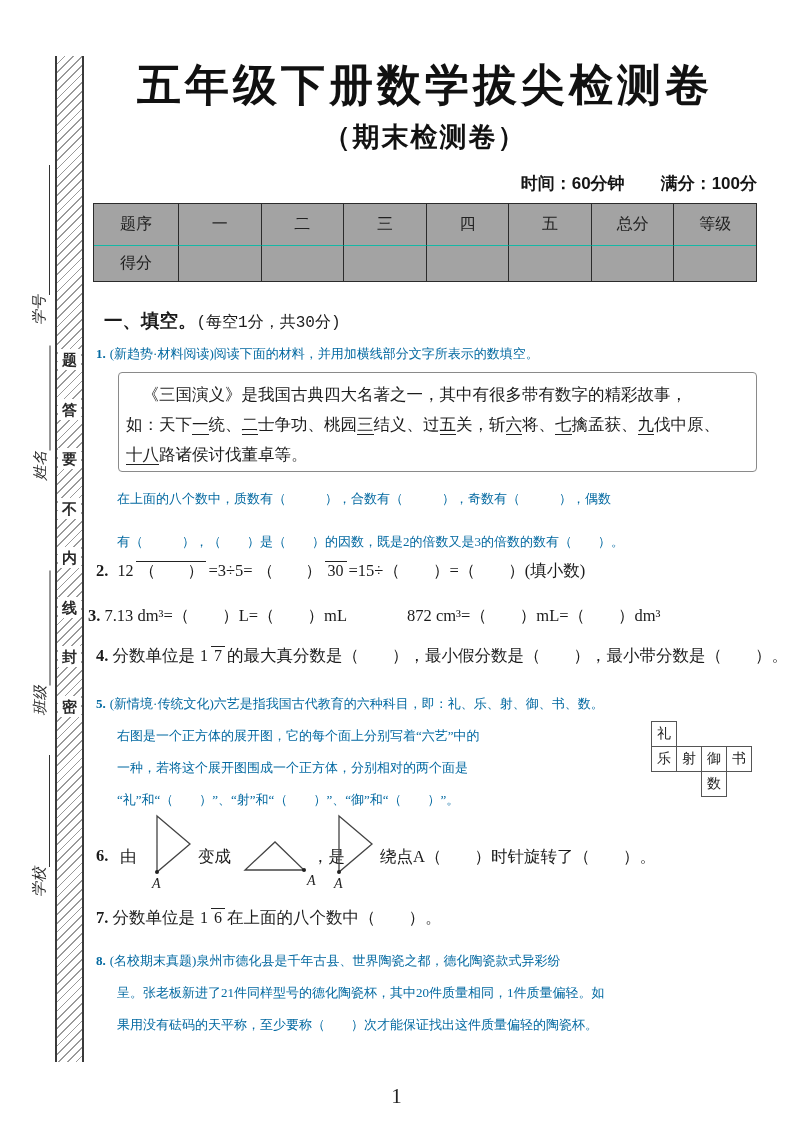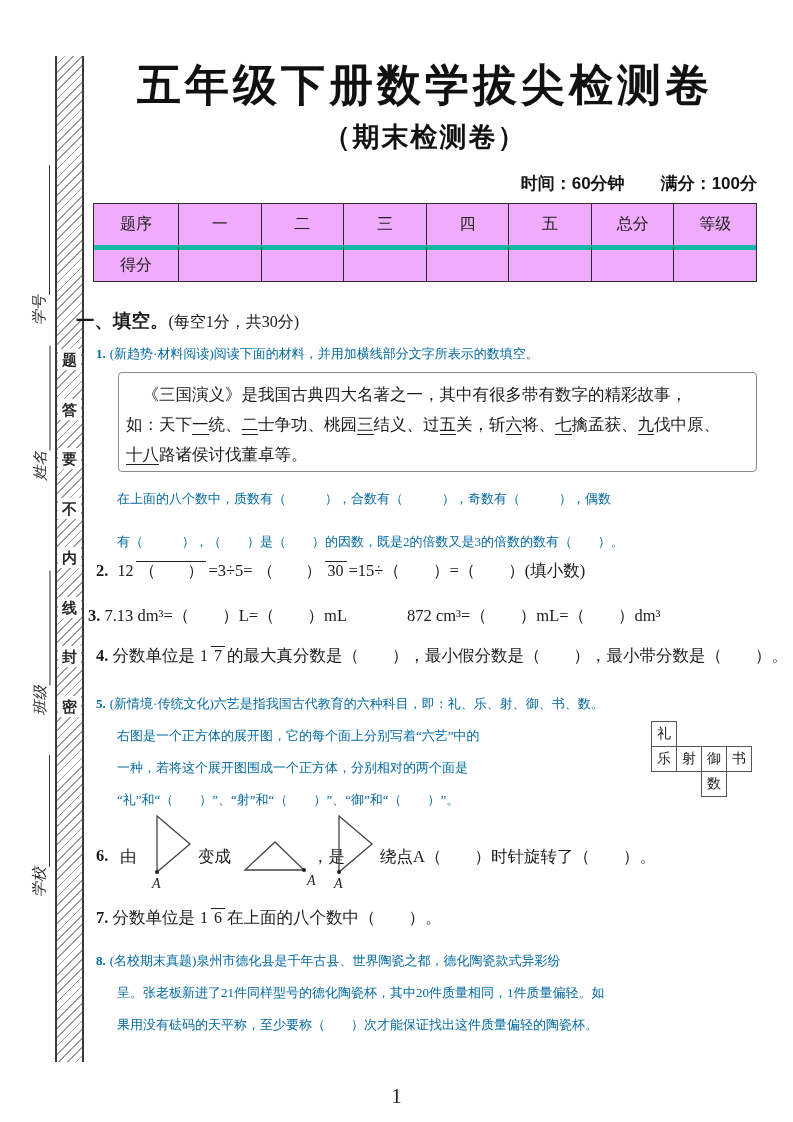--- a/index.html
+++ b/index.html
@@ -47,32 +47,32 @@
   .timeline {
     position:absolute; left:93px; top:172px; width:664px; text-align:right;
     font-family:"Liberation Sans","DejaVu Sans",sans-serif;
     font-size:17px; font-weight:600; color:#151515; white-space:nowrap;
   }
   .timeline .gap { display:inline-block; width:36px; }
   
   .score-table {
     position:absolute; left:93px; top:203px; width:664px; height:79px;
     display:grid; grid-template-columns:84px repeat(7,1fr); grid-template-rows:41px 1fr;
-    border:1.6px solid #2b2b2b; background:#f0abfc;
+    border:1.6px solid #2b2b2b; background:#a3a3a3;
   }
   .st-cell {
     border-left:1px solid #2b2b2b; display:flex; align-items:center; justify-content:center;
     font-size:16px; color:#222;
   }
   .st-cell.first { border-left:none; }
-  .st-cell.r2 { border-top:5px solid #14b8a6; }
+  .st-cell.r2 { border-top:1px solid #14b8a6; }
   
   .line { position:absolute; white-space:nowrap; font-size:13px; color:#0369a1; line-height:22px; }
   .qnum { font-weight:700; font-family:"Liberation Serif",serif; margin-right:4px; }
-  .sec-head { position:absolute; white-space:nowrap; left:76px; top:308px; font-size:18px; }
+  .sec-head { position:absolute; white-space:nowrap; left:104px; top:308px; font-size:18px;font-family:Liberation Mono, monospace; }
   .sec-head b { font-weight:800; font-size:18.5px; }
   .sec-head .note { font-size:16px; font-weight:400; }
   .mat-box {
     position:absolute; left:118px; top:372px; width:639px; height:100px;
     border:1.3px solid #8a8a8a; border-radius:4px; padding:7px 10px 0 7px;
     font-size:16.5px; line-height:30px; color:#1c1c1c;
   }
   .u { border-bottom:1.5px solid #222; }
   .flexline { position:absolute; display:flex; align-items:center; white-space:nowrap; font-size:16.5px; color:#1b1b1b; }
   .frac { display:inline-flex; flex-direction:row; align-items:center; line-height:1.15; font-size:16px; margin:0 2px; }

